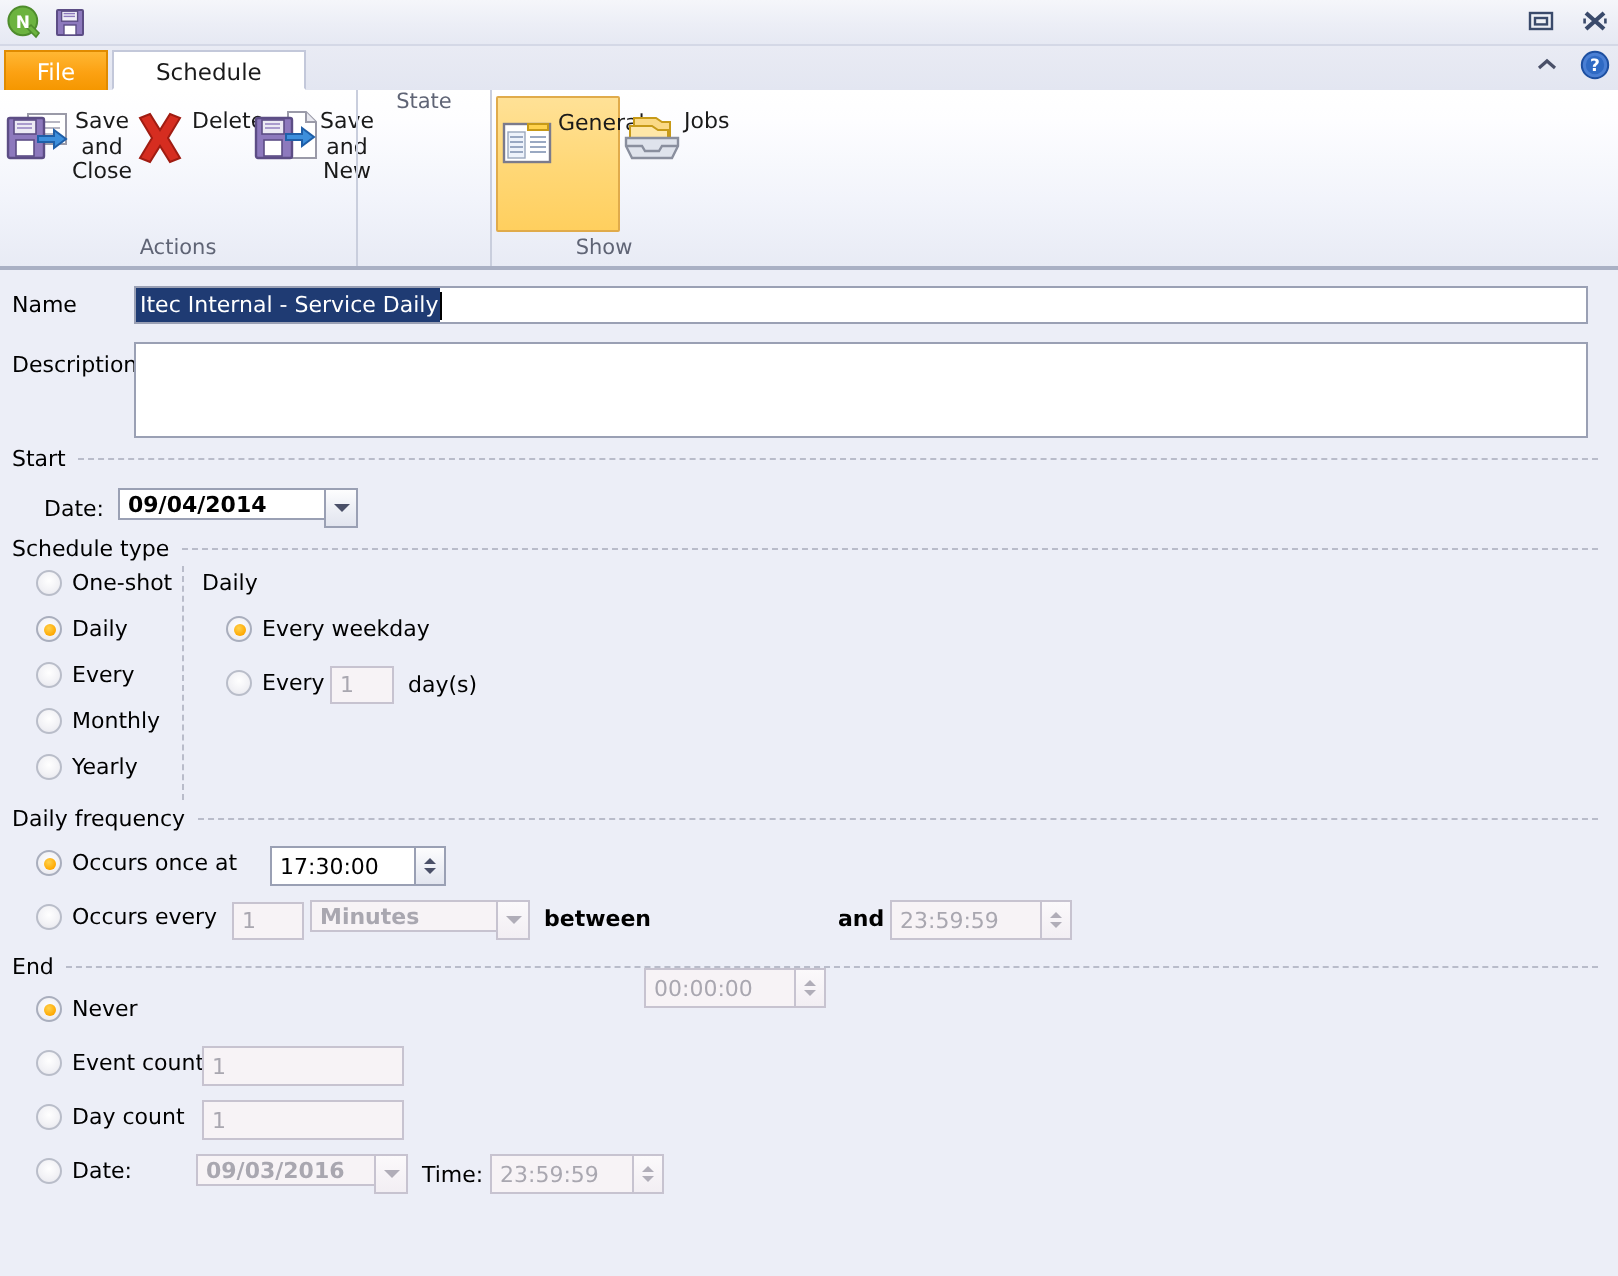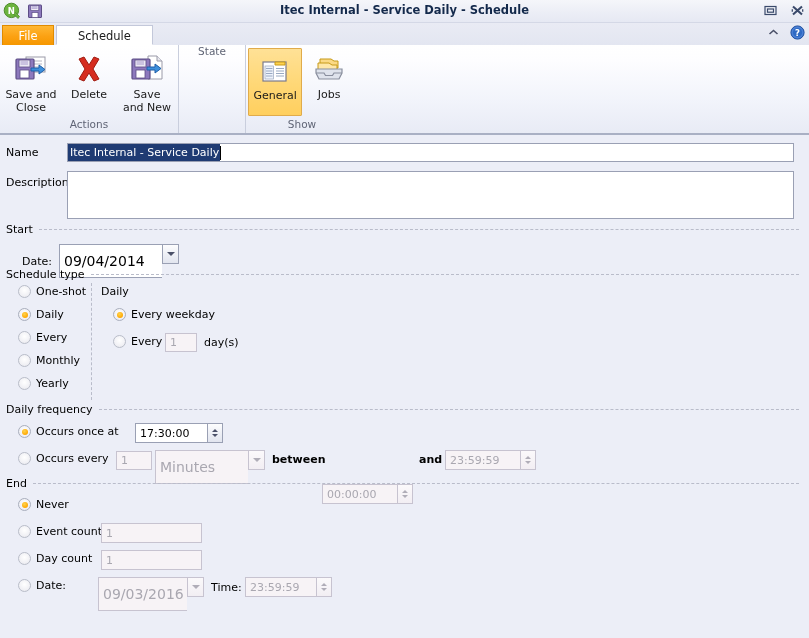--- a/index.html
+++ b/index.html
@@ -120,22 +120,22 @@
   }
   .rib-label {
     text-align: center;
     font-size: 10.5px;
     color: #5f6475;
     padding-bottom: 3px;
   }
   .rib-btn {
     width: 62px;
     display: flex;
-    flex-direction: column;
-    align-items: center;
+    flex-direction: row;
+    align-items: flex-start;
     padding-top: 5px;
     cursor: default;
     box-sizing: border-box;
   }
   .rib-btn.selected {
     background: linear-gradient(to bottom,#ffe196 0%, #ffd878 50%, #ffcf5e 100%);
     border: 1px solid #e0ab4b;
     border-radius: 1px;
     height: 68px;
   }
@@ -226,22 +226,23 @@
 
   
   .combo { display:flex; align-items:stretch; }
   .combo .field {
     border: 1px solid #9aa0b4;
     border-right: none;
     background: #ffffff;
     box-sizing: border-box;
     display:flex; align-items:center;
     padding: 0 4px;
-    font-size: 14px;
-    height: 34px;
+    font-size: 11px;
+    height: 16px;
+    font-weight: bold;
   }
   .combo .drop {
     width: 17px;
     height: 20px;
     box-sizing:border-box;
     border: 1px solid #9aa0b4;
     background: linear-gradient(to bottom,#fdfdfe 0%,#eef0f6 50%,#e2e5ef 100%);
     display:flex; align-items:center; justify-content:center;
   }
   .combo.disabled .field { background:#f7f3f6; border-color:#c7c3d0; color:#a9a7b0; }
@@ -296,21 +297,20 @@
     <span>
       <svg class="saveicon" viewBox="0 0 16 16">
         <rect x="1.5" y="2" width="13" height="12.5" rx="0.5" fill="#8d79bd" stroke="#5c4d85" stroke-width="1"></rect>
         <rect x="3.8" y="2.6" width="8" height="5" fill="#f0eef7" stroke="#5c4d85" stroke-width="0.7"></rect>
         <line x1="4.8" y1="3.8" x2="10.5" y2="3.8" stroke="#8d79bd" stroke-width="0.7"></line>
         <line x1="4.8" y1="5.2" x2="10.5" y2="5.2" stroke="#8d79bd" stroke-width="0.7"></line>
         <rect x="5" y="9.5" width="6" height="5" fill="#ffffff" stroke="#5c4d85" stroke-width="0.7"></rect>
       </svg>
     </span>
   </div>
-  <div class="title-text">Itec Internal - Service Daily - Schedule</div>
   <div class="wincontrols">
     <span>
       <svg class="winbtn" viewBox="0 0 15 15">
         <rect x="2" y="3.5" width="11" height="8" fill="none" stroke="#3a4a6b" stroke-width="1.2"></rect>
         <rect x="4.5" y="6" width="6" height="3.2" fill="none" stroke="#3a4a6b" stroke-width="1.2"></rect>
       </svg>
     </span>
     <span>
       <svg class="winbtn" viewBox="0 0 15 15">
         <path d="M3 3.5 L12 11.5 M12 3.5 L3 11.5" stroke="#3a4a6b" stroke-width="2.1" fill="none"></path>

